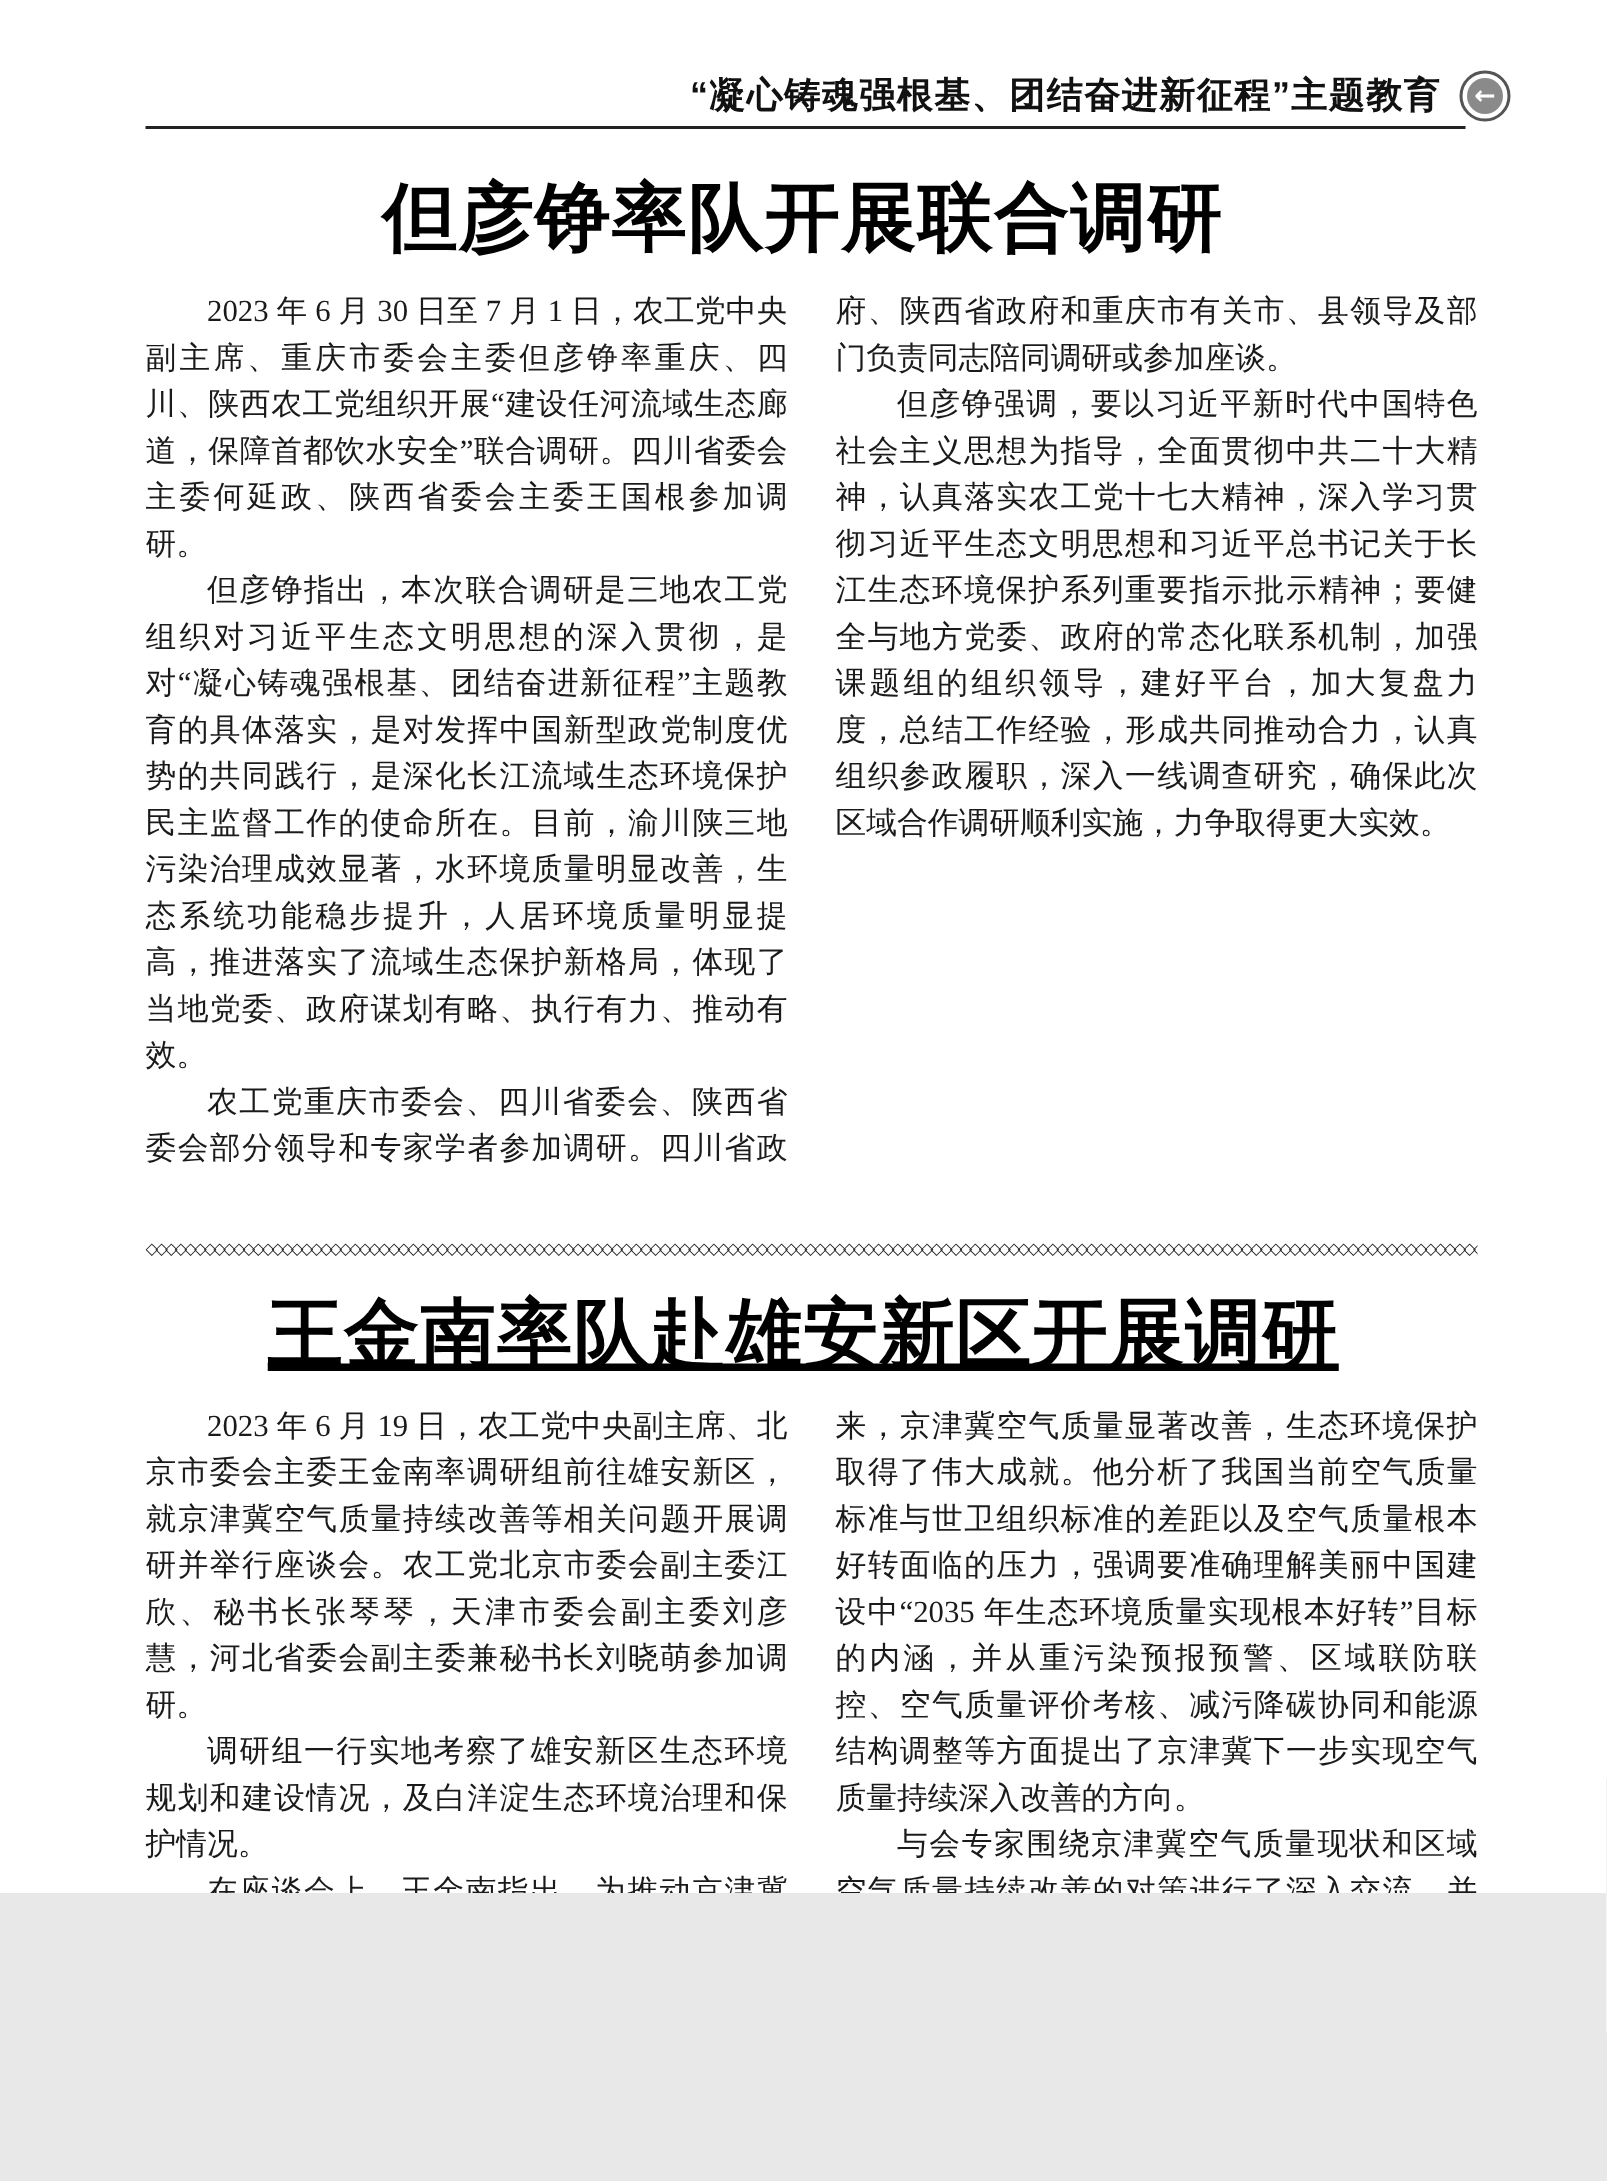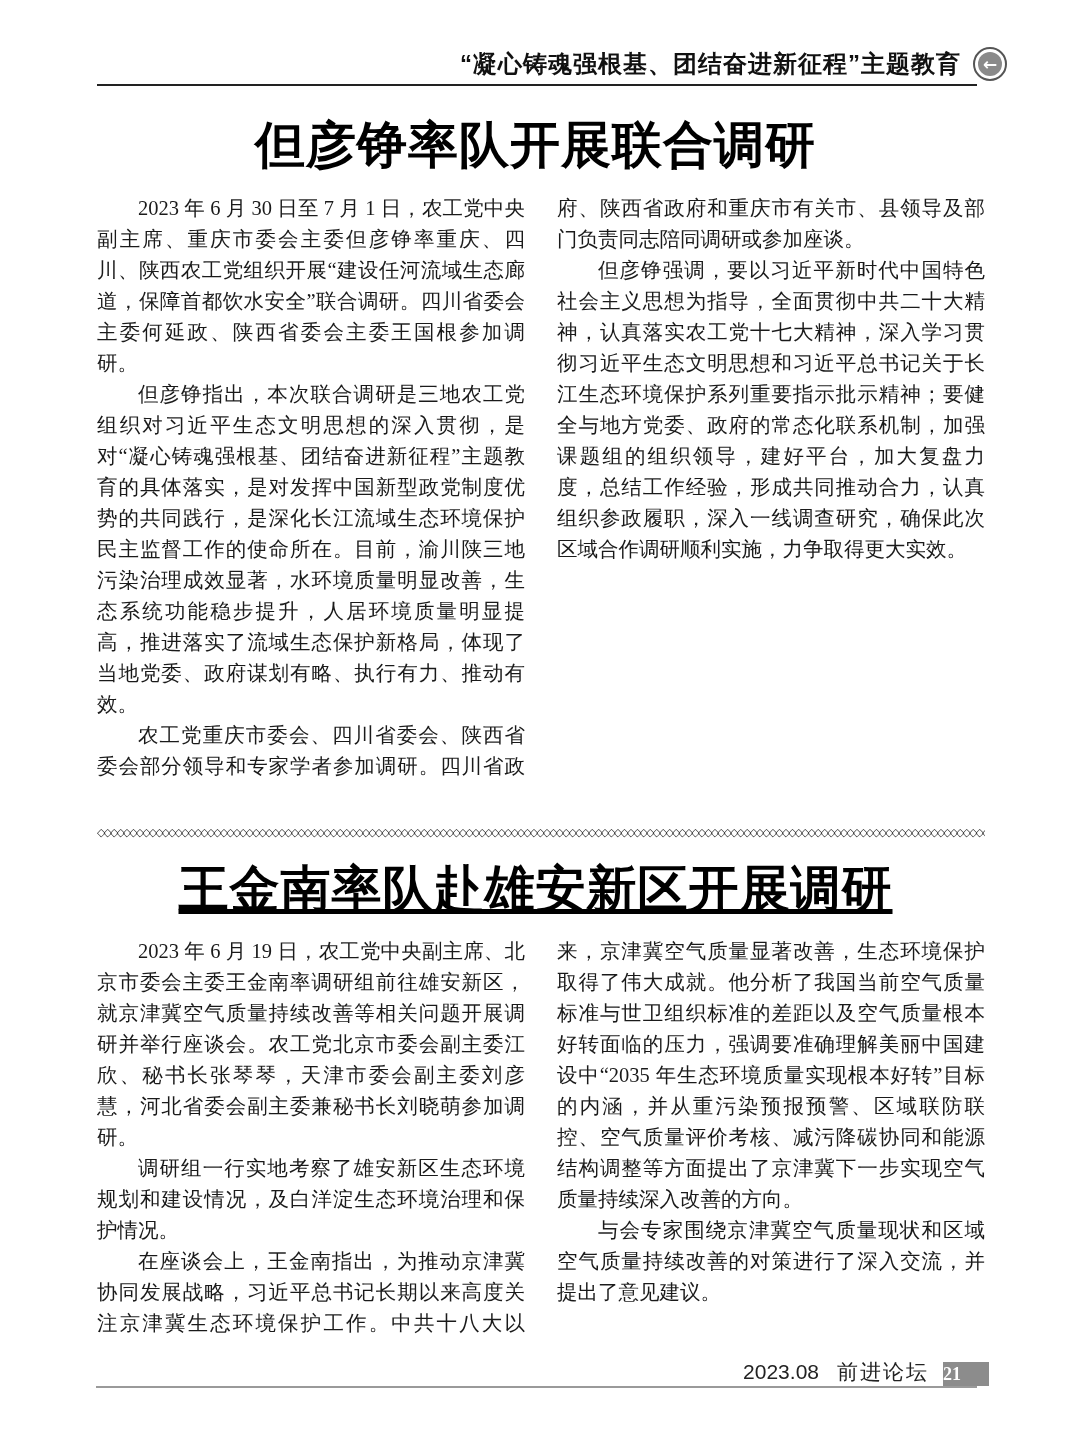--- a/index.html
+++ b/index.html
@@ -1,19 +1,19 @@
 <!DOCTYPE html>
 <html><head>
 <meta charset="utf-8">
 <style>
   * { margin:0; padding:0; box-sizing:border-box; }
   html,body { background:#e8e8e8; }
   .page {
     position:relative;
-    width:1071px; height:1454px;
+    width:1071px; height:1262px;
     background:#ffffff;
     margin:0 auto;
     font-family:"Liberation Serif","DejaVu Serif",serif;
     color:#1a1a1a;
     overflow:hidden;
   }
 
   
   .header {
     position:absolute; top:44px; left:97px; right:64px;

